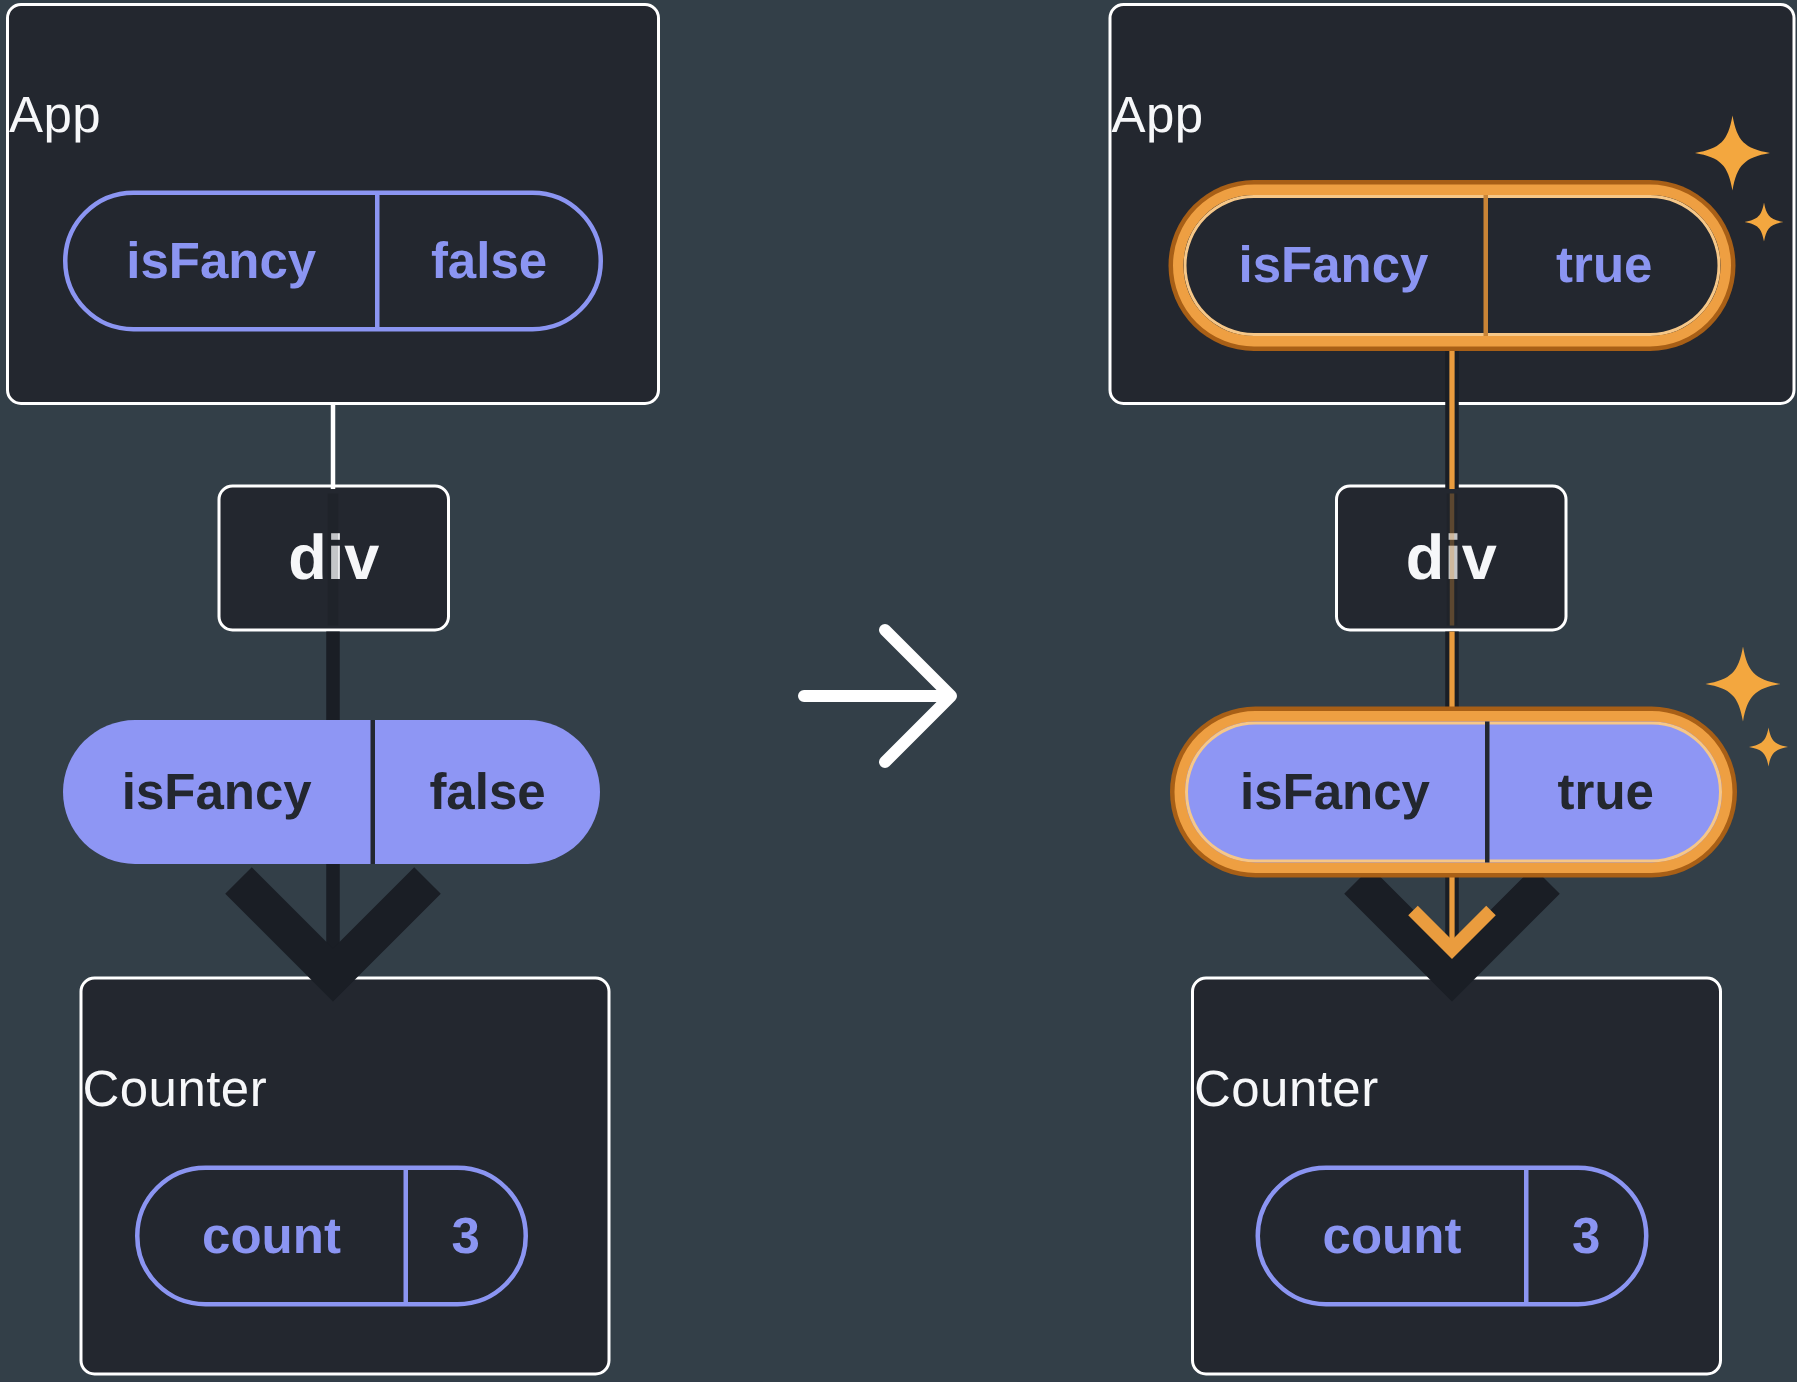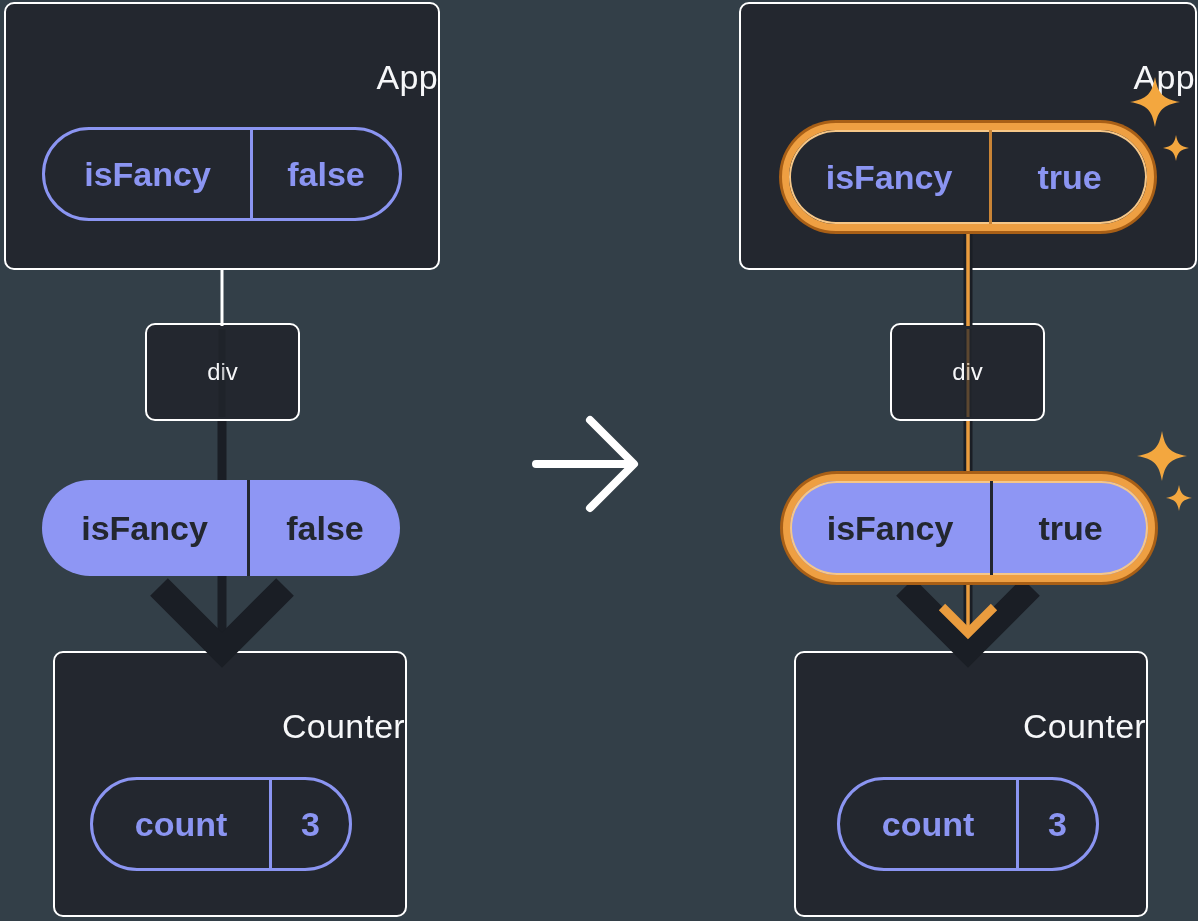--- a/index.html
+++ b/index.html
@@ -5,26 +5,26 @@
   html,body{margin:0;padding:0;background:#333f48;}
   #canvas{
     position:relative;width:1198px;height:921px;background:#333f48;
     font-family:"Liberation Sans","DejaVu Sans",sans-serif;overflow:hidden;
   }
   .node-box{
     position:absolute;background:#23272f;border:2.5px solid #ffffff;
     border-radius:10px;box-sizing:border-box;
   }
   .node-title{
-    position:absolute;left:0;right:0;top:54px;text-align:right;
+    position:absolute;left:0;right:0;top:54px;text-align:left;
     color:#f6f7f9;font-size:34px;font-weight:500;letter-spacing:.3px;
   }
   .div-box{
     display:flex;align-items:center;justify-content:center;
-    color:#f6f7f9;font-size:24px;font-weight:400;
+    color:#f6f7f9;font-size:42px;font-weight:700;
   }
   .overlay{position:absolute;left:0;top:0;pointer-events:none;}
   .pill{
     position:absolute;display:flex;align-items:stretch;border-radius:999px;
     box-sizing:border-box;font-size:34px;font-weight:500;
   }
   .cell{display:flex;align-items:center;justify-content:center;font-weight:bold;}
   .cell.value{border-left:3px solid currentColor;flex:1;}
   .pill.outline{border:3px solid #8b95f2;color:#8b95f2;background:transparent;}
   .pill.filled{background:#8e96f4;color:#23272f;}

